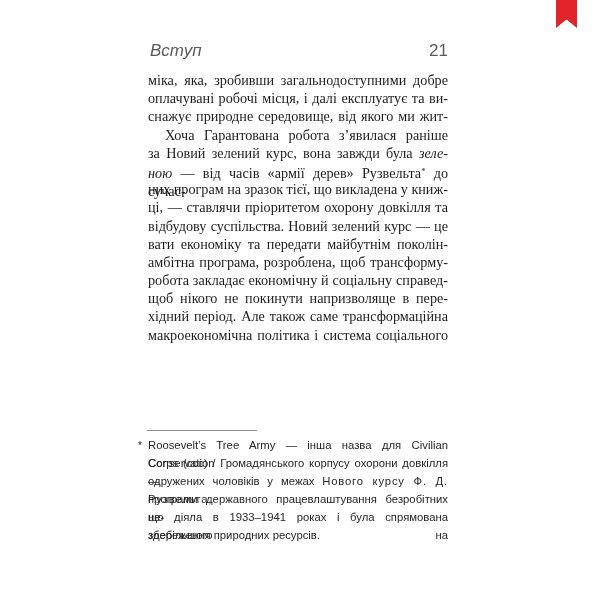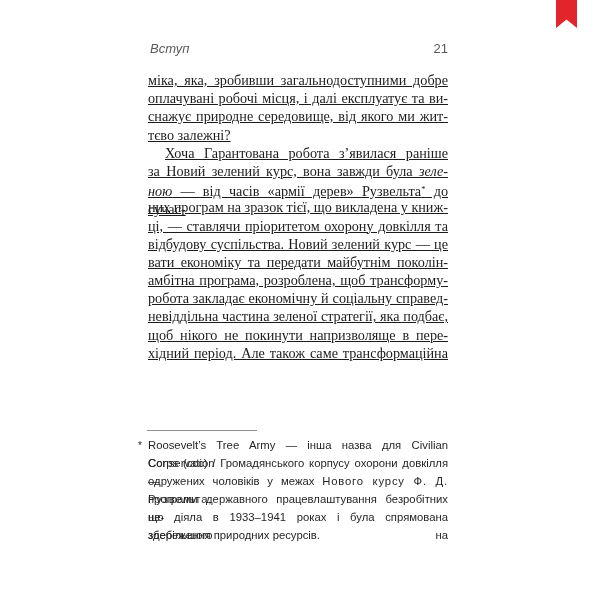--- a/index.html
+++ b/index.html
@@ -7,27 +7,27 @@
     position:relative;width:600px;height:600px;background:#ffffff;overflow:hidden;
     font-family:"Liberation Serif", serif;
   }
   .bookmark{
     position:absolute;top:0;right:23px;width:21px;height:28px;
     clip-path:polygon(0 0,100% 0,100% 100%,50% 70%,0 100%);
   }
   .header{
     position:absolute;left:148px;top:41px;width:300px;
     display:flex;justify-content:space-between;align-items:baseline;
-    font-family:"Liberation Sans", sans-serif;font-size:13px;color:#5a5a5a;
+    font-family:"Liberation Sans", sans-serif;font-size:17px;color:#5a5a5a;
   }
   .chapter{font-style:italic;margin-left:2px;}
   .pagenum{font-style:normal;}
   .bodytext{
     position:absolute;left:148px;top:71px;width:300px;
-    font-size:14.2px;line-height:18.2px;color:#1c1c1c;text-decoration:underline;
+    font-size:14.2px;line-height:18.2px;color:#1c1c1c;
   }
   .bodytext .line{
     text-align:justify;text-align-last:justify;word-spacing:-0.8px;
     white-space:normal;height:18.2px;
   }
   .bodytext .line.para-end{text-align-last:left;word-spacing:normal;}
   .bodytext .line.indent{text-indent:17px;}
   .it{font-style:italic;}
   .sup{font-size:8.5px;vertical-align:4px;}
   .sp{letter-spacing:0.8px;}
@@ -56,33 +56,32 @@
 
   <div class="header">
     <span class="chapter">Вступ</span>
     <span class="pagenum">21</span>
   </div>
 
   <div class="bodytext" id="body-lines">
       <div class="line"><span>міка, яка, зробивши загальнодоступними добре</span></div>
       <div class="line"><span>оплачувані робочі місця, і далі експлуатує та ви-</span></div>
       <div class="line"><span>снажує природне середовище, від якого ми жит-</span></div>
-      <div class="line para-end"><span>тєво залежні?</span></div>
       <div class="line indent"><span>Хоча Гарантована робота з’явилася раніше</span></div>
       <div class="line"><span>за Новий зелений курс, вона завжди була </span><span class="it">зеле-</span></div>
       <div class="line"><span class="it">ною</span><span> — від часів «армії дерев» Рузвельта</span><span class="sup">*</span><span> до сучас-</span></div>
       <div class="line"><span>них програм на зразок тієї, що викладена у книж-</span></div>
       <div class="line"><span>ці, — ставлячи пріоритетом охорону довкілля та</span></div>
       <div class="line"><span>відбудову суспільства. Новий зелений курс — це</span></div>
       <div class="line"><span>вати економіку та передати майбутнім поколін-</span></div>
       <div class="line"><span>амбітна програма, розроблена, щоб трансформу-</span></div>
       <div class="line"><span>робота закладає економічну й соціальну справед-</span></div>
-      <div class="line"><span>невіддільна частина зеленої стратегії, яка подбає,</span></div>
       <div class="line"><span>щоб нікого не покинути напризволяще в пере-</span></div>
       <div class="line"><span>хідний період. Але також саме трансформаційна</span></div>
+      <div class="line"><span>макроекономічна політика і система соціального</span></div>
     </div>
 
   <div class="fnsep"></div>
 
   <div class="footnote" id="footnote-lines">
     <span class="fn-marker">*</span>
   <div class="line"><span>Roosevelt’s Tree Army — інша назва для Civilian Conservation</span></div>
       <div class="line"><span>Corps (ccc) / Громадянського корпусу охорони довкілля —</span></div>
       <div class="line"><span>одружених чоловіків у межах </span><span class="sp">Нового курсу Ф. Д. Рузвельта,</span></div>
       <div class="line"><span>програми державного працевлаштування безробітних не-</span></div>

